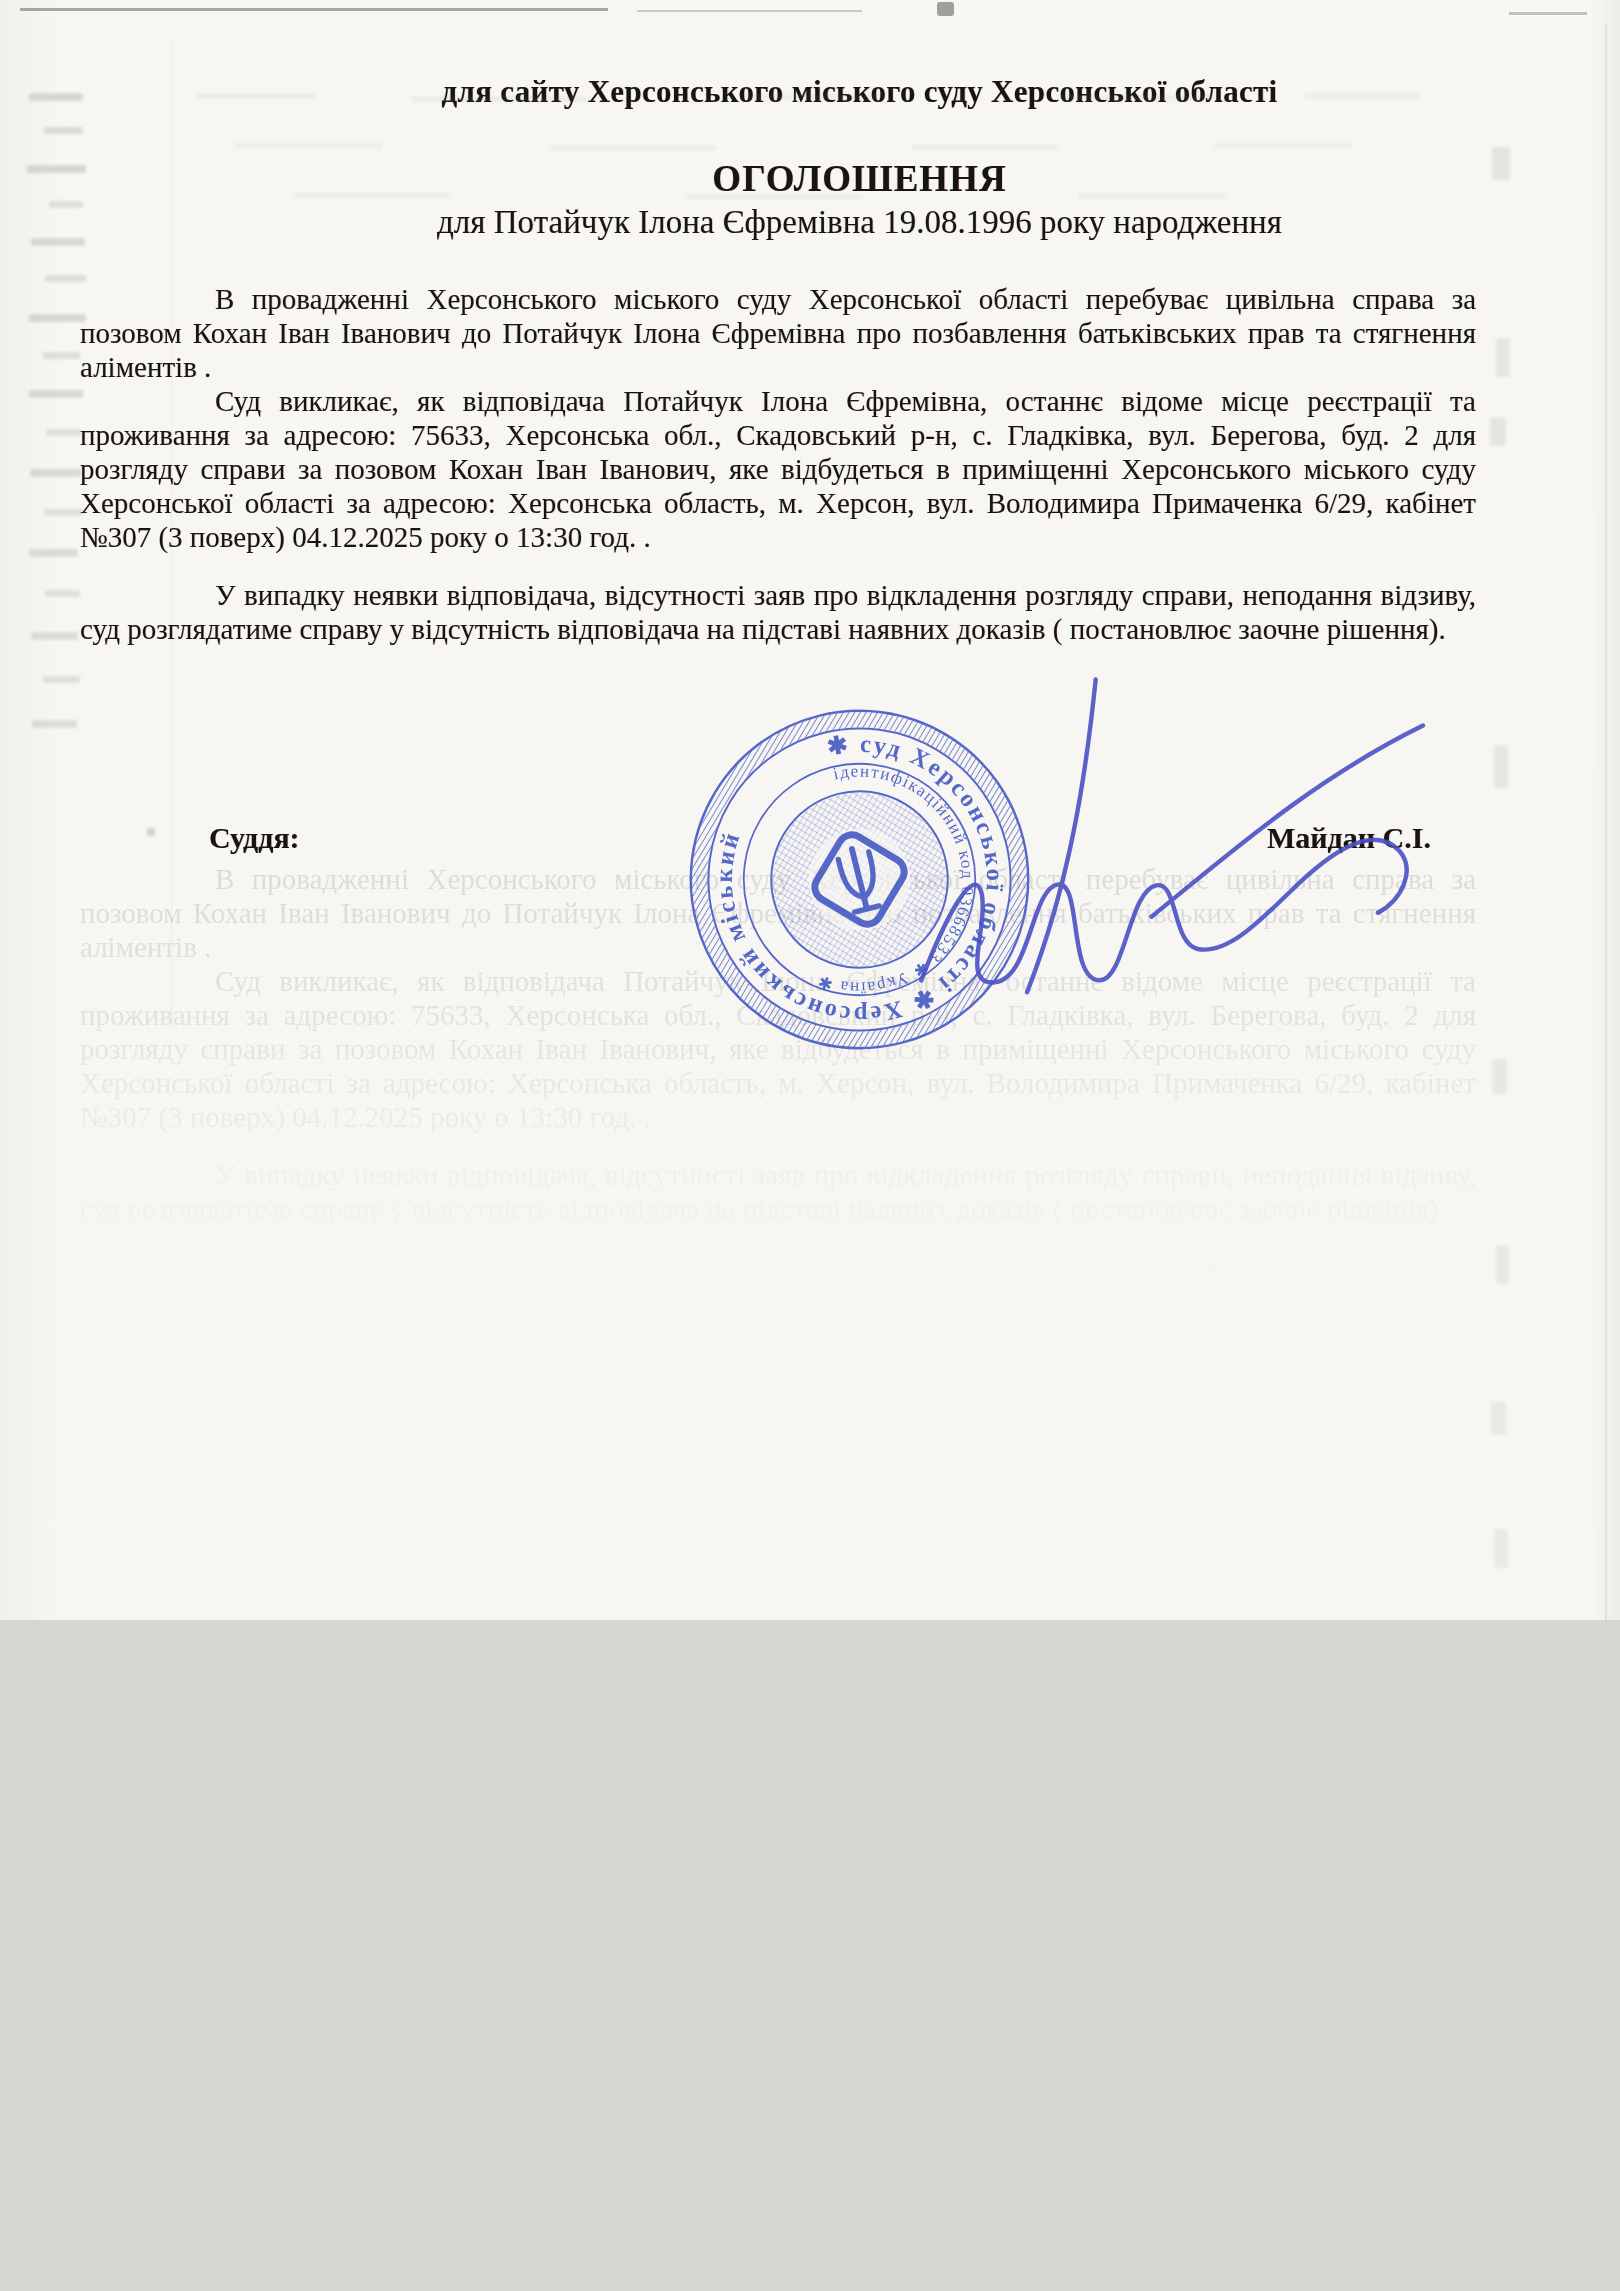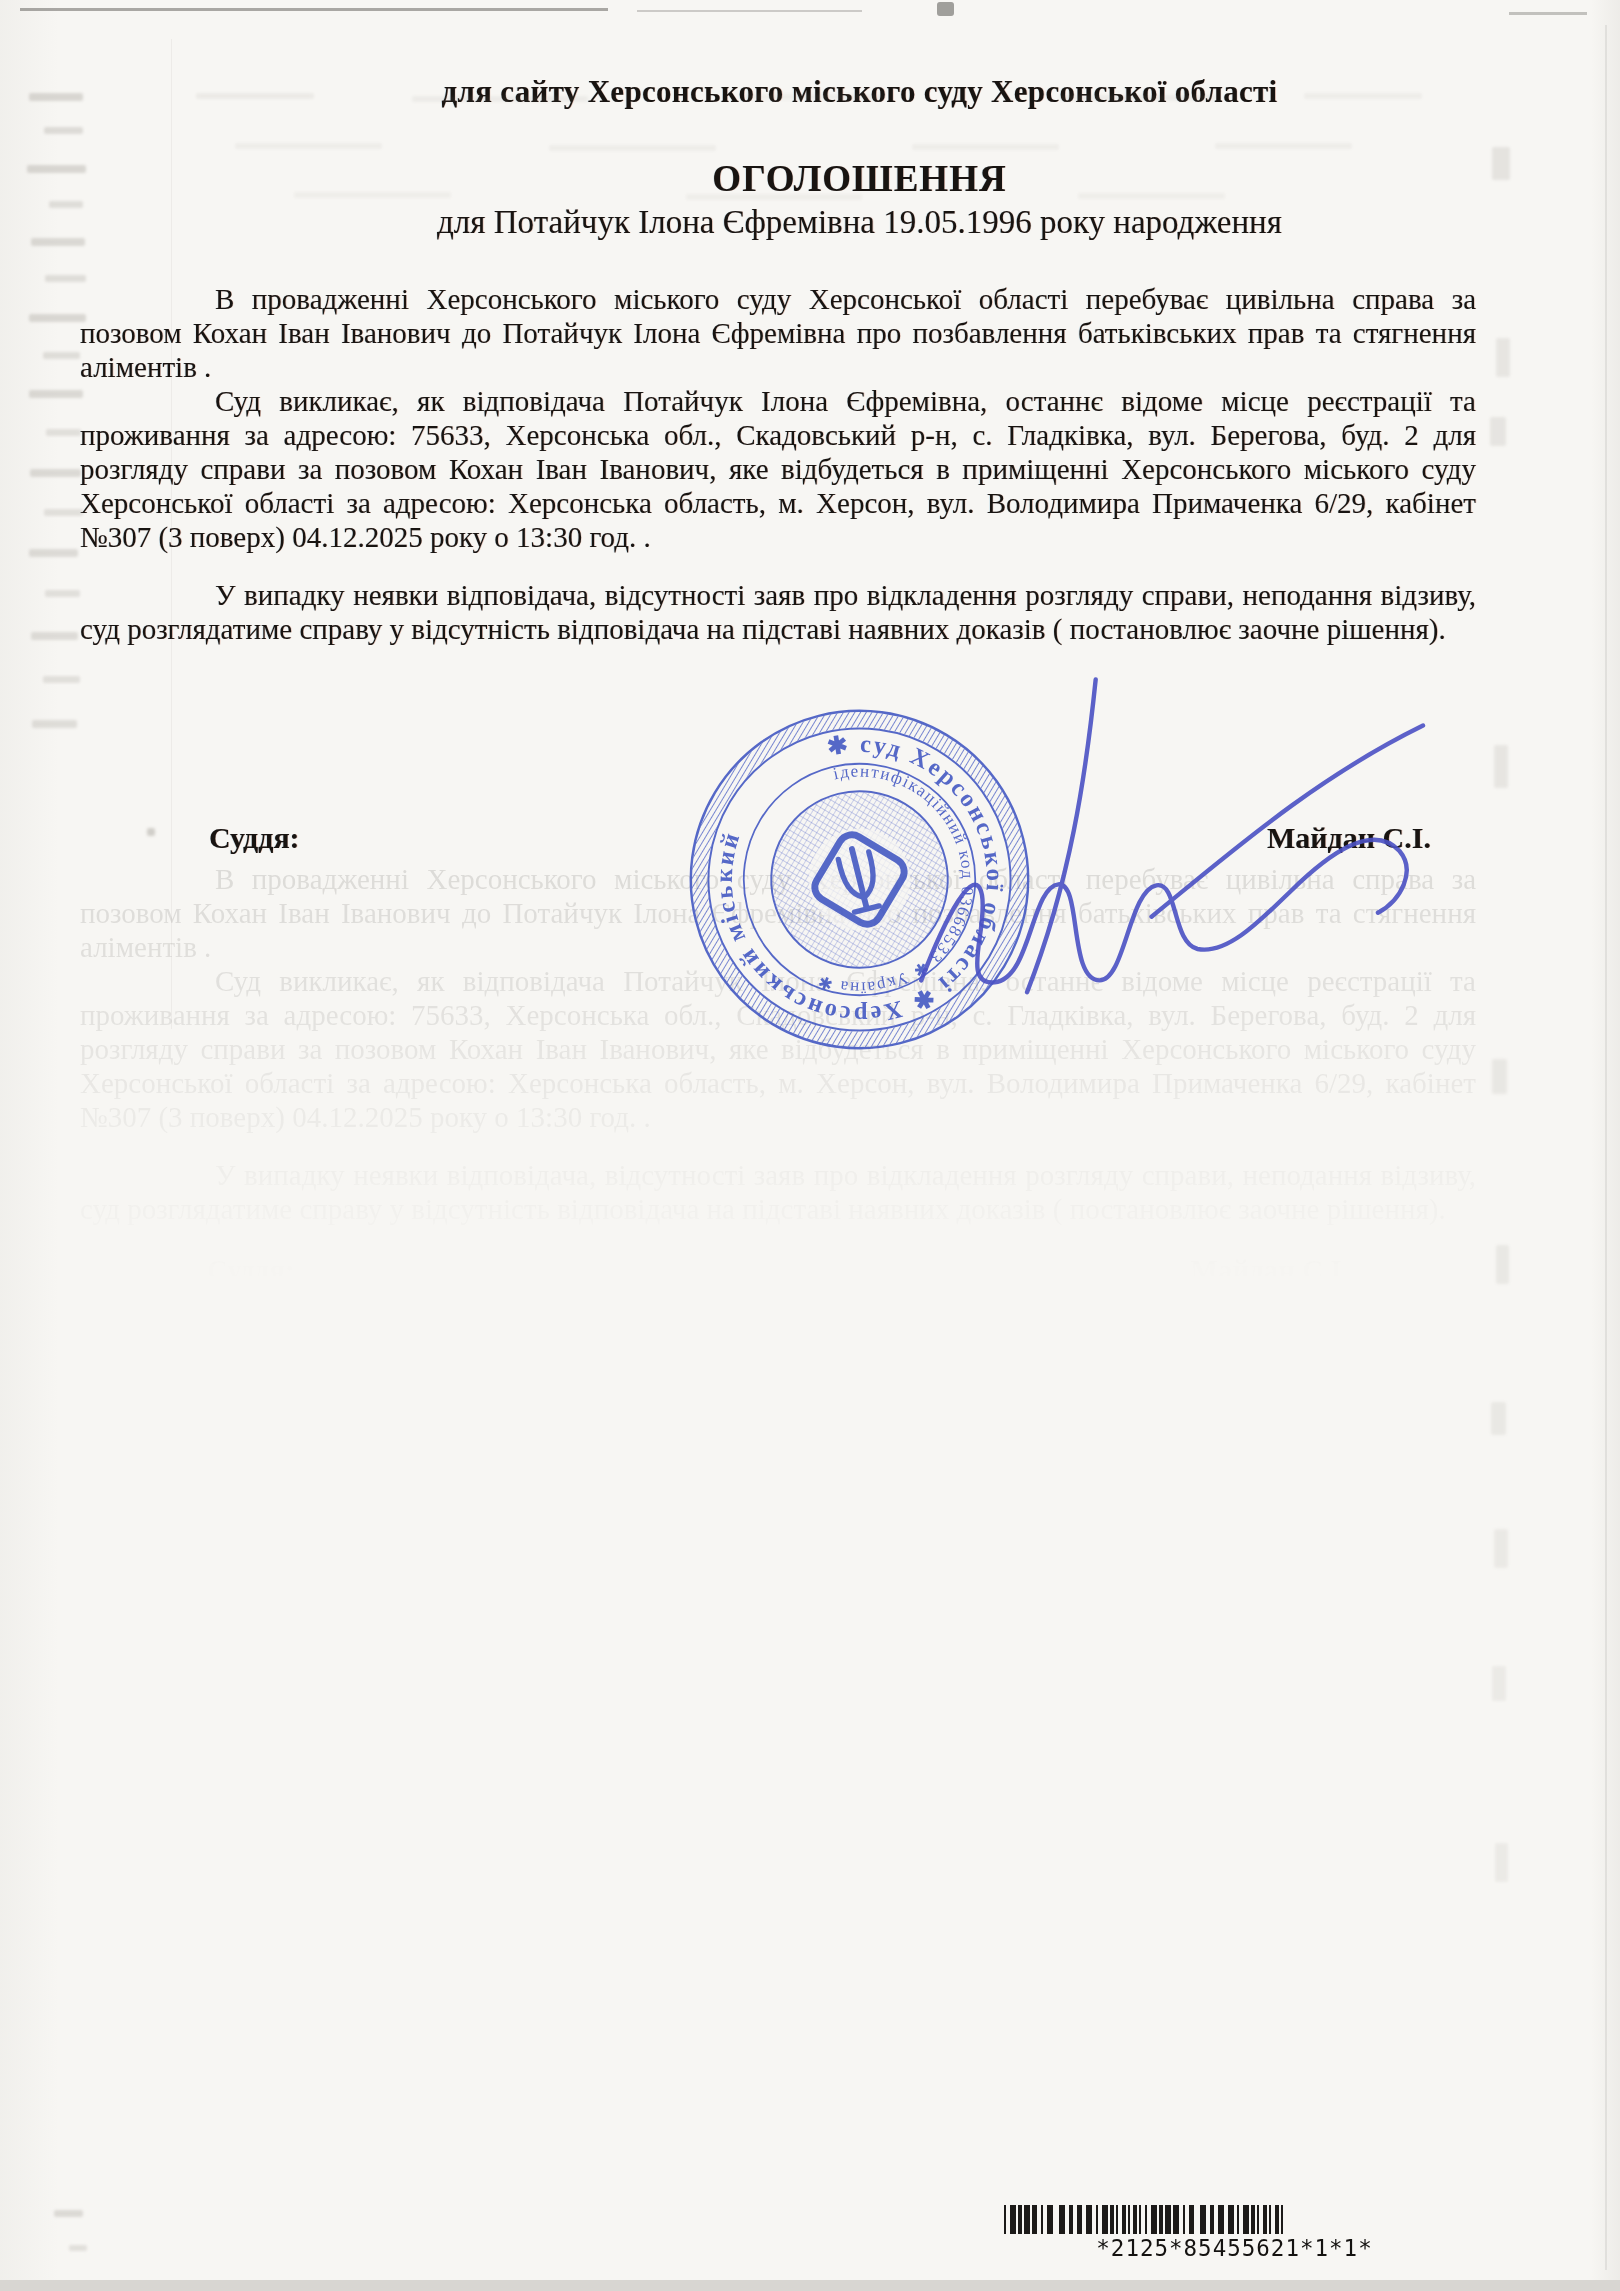--- a/index.html
+++ b/index.html
@@ -1,17 +1,17 @@
 <!DOCTYPE html>
 <html><head>
 <meta charset="utf-8">
 <style>
   html,body{margin:0;padding:0;background:#d8d6d2;}
   .page{
-    position:relative;width:1620px;height:2280px;overflow:hidden;
+    position:relative;width:1620px;height:1620px;overflow:hidden;
     background:
       linear-gradient(90deg, rgba(120,115,105,.05), rgba(0,0,0,0) 59px),
       linear-gradient(270deg, rgba(120,115,105,.08), rgba(0,0,0,0) 29px),
       #f7f6f3;
     font-family:"Liberation Serif","DejaVu Serif",serif;
     color:#181411;
   }
   .ink{ text-shadow:0.6px 0 0 rgba(190,60,20,.25), -0.6px 0 0 rgba(40,140,190,.20); }
 
   .headerblock{position:absolute;left:99px;top:0;width:1521px;text-align:center;}
@@ -51,21 +51,21 @@
   .foldline{position:absolute;background:#6e6a63;}
 </style>
 </head>
 <body>
 
 <div class="page">
 
   <div class="headerblock">
     <div class="h1 ink">для сайту Херсонського міського суду Херсонської області</div>
     <div class="title ink">ОГОЛОШЕННЯ</div>
-    <div class="subtitle ink">для Потайчук Ілона Єфремівна 19.05.1996 року народження</div>
+    <div class="subtitle ink">для Потайчук Ілона Єфремівна 19.08.1996 року народження</div>
   </div>
 
   <div class="bodytext ink">
     <p>В провадженні Херсонського міського суду Херсонської області перебуває цивільна справа за позовом Кохан Іван Іванович до Потайчук Ілона Єфремівна про позбавлення батьківських прав та стягнення аліментів .</p>
     <p>Суд викликає, як відповідача Потайчук Ілона Єфремівна, останнє відоме місце реєстрації та проживання за адресою: 75633, Херсонська обл., Скадовський р-н, с. Гладківка, вул. Берегова, буд. 2  для розгляду справи за позовом Кохан Іван Іванович, яке відбудеться в приміщенні Херсонського міського суду Херсонської області за адресою: Херсонська область, м. Херсон, вул. Володимира Примаченка 6/29, кабінет №307 (3 поверх) 04.12.2025 року о 13:30 год.  .</p>
     <p class="p3">У випадку неявки відповідача, відсутності заяв про відкладення розгляду справи, неподання відзиву, суд розглядатиме справу у відсутність відповідача на підставі наявних доказів ( постановлює заочне рішення).</p>
   </div>
 
   <div class="judge-label ink">Суддя:</div>
   <div class="judge-name ink">Майдан С.І.</div>

